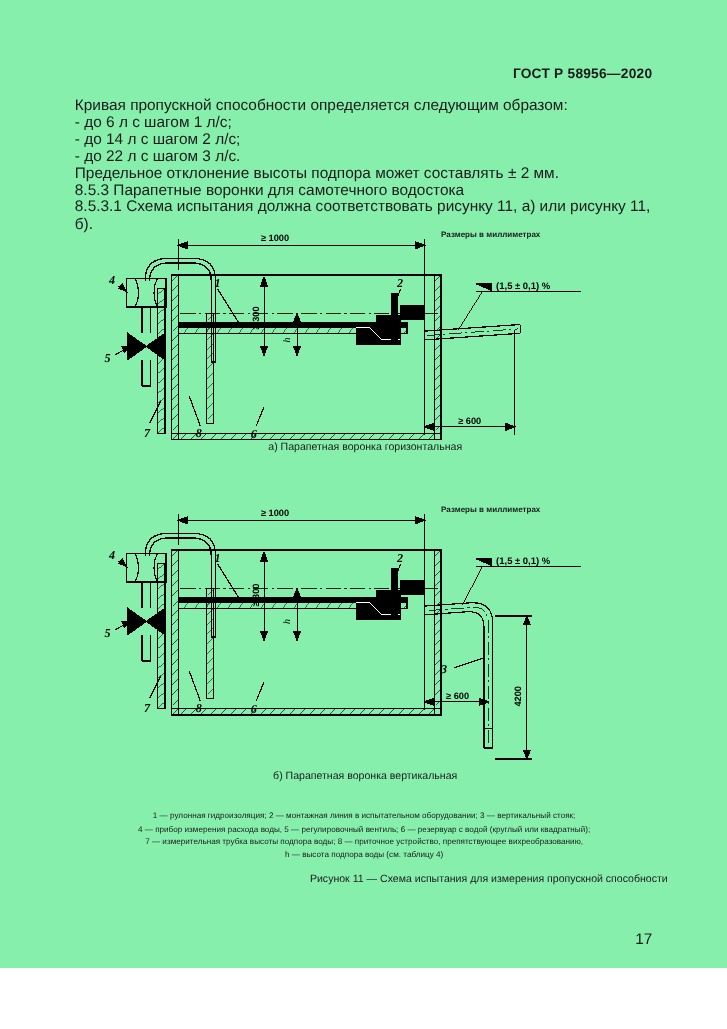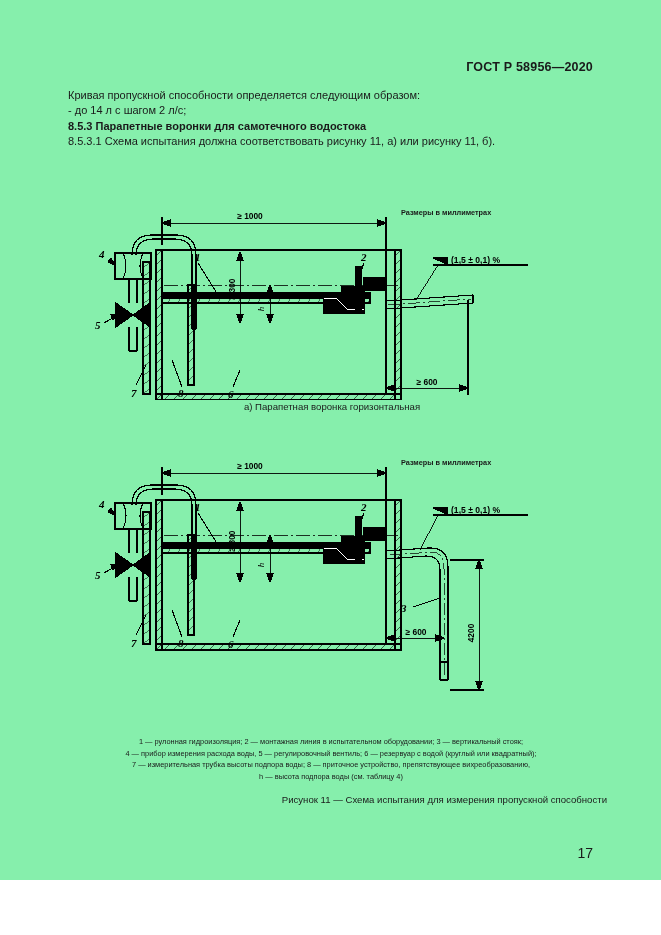--- a/index.html
+++ b/index.html
@@ -29,25 +29,25 @@
     letter-spacing: 0.2px;
     white-space: nowrap;
   }
 
   
   .body-text {
     position: absolute;
     left: 68px;
     top: 88px;
     width: 530px;
-    font-size: 11px;
+    font-size: 14px;
     line-height: 15.4px;
   }
   .body-text p { margin: 0; }
-  .body-text p.bold { font-weight: bold; }
+  .body-text p.bold { font-weight: normal; }
 
   
   .figure-block {
     position: absolute;
     left: 68px;
     width: 528px;
   }
   .units-note {
     position: absolute;
     font-size: 7.3px;
@@ -99,21 +99,24 @@
 </style>
 </head>
 <body>
 
 <div id="page">
 
   <div class="std-header">ГОСТ Р 58956—2020</div>
 
   <div class="body-text">
     <p>Кривая пропускной способности определяется следующим образом:</p>
+    <p>- до 6 л с шагом 1 л/с;</p>
     <p>- до 14 л с шагом 2 л/с;</p>
+    <p>- до 22 л с шагом 3 л/с.</p>
+    <p>Предельное отклонение высоты подпора может составлять ± 2 мм.</p>
     <p class="bold">8.5.3 Парапетные воронки для самотечного водостока</p>
     <p>8.5.3.1 Схема испытания должна соответствовать рисунку 11, а) или рисунку 11, б).</p>
   </div>
 
   <div class="figure-block" style="top:205px;height:215px;">
     <div class="units-note" style="left:333px;top:3px;">Размеры в миллиметрах</div>
 
     <svg width="528" height="195" viewBox="0 0 528 195">
       <g stroke="#000" fill="none" stroke-width="1.1" shape-rendering="crispEdges">
 
@@ -552,20 +555,21 @@
       <text class="itemnum" x="127" y="56">1</text>
       <text class="itemnum" x="293" y="56">2</text>
       <text class="itemnum" x="333" y="157">3</text>
       <text class="itemnum" x="31" y="53">4</text>
       <text class="itemnum" x="27" y="124">5</text>
       <text class="itemnum" x="160" y="193">6</text>
       <text class="itemnum" x="63" y="192">7</text>
       <text class="itemnum" x="110" y="192">8</text>
     </svg>
 
+    <div class="fig-caption" style="top:245px;">б) Парапетная воронка вертикальная</div>
   </div>
 
   <div class="legend">
     <span class="ln">1 — рулонная гидроизоляция; 2 — монтажная линия в испытательном оборудовании; 3 — вертикальный стояк;</span>
     <span class="ln">4 — прибор измерения расхода воды, 5 — регулировочный вентиль; 6 — резервуар с водой (круглый или квадратный);</span>
     <span class="ln">7 — измерительная трубка высоты подпора воды; 8 — приточное устройство, препятствующее вихреобразованию,</span>
     <span class="ln">h — высота подпора воды (см. таблицу 4)</span>
   </div>
 
   <div class="fig-title">

